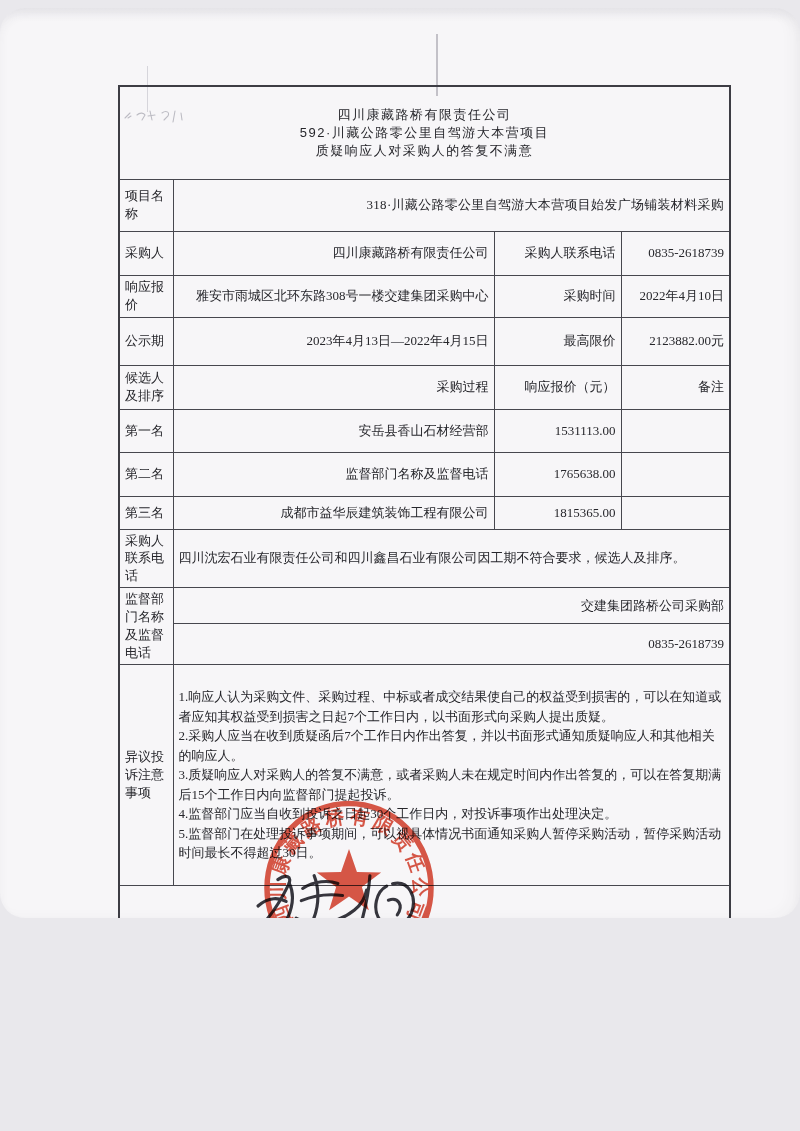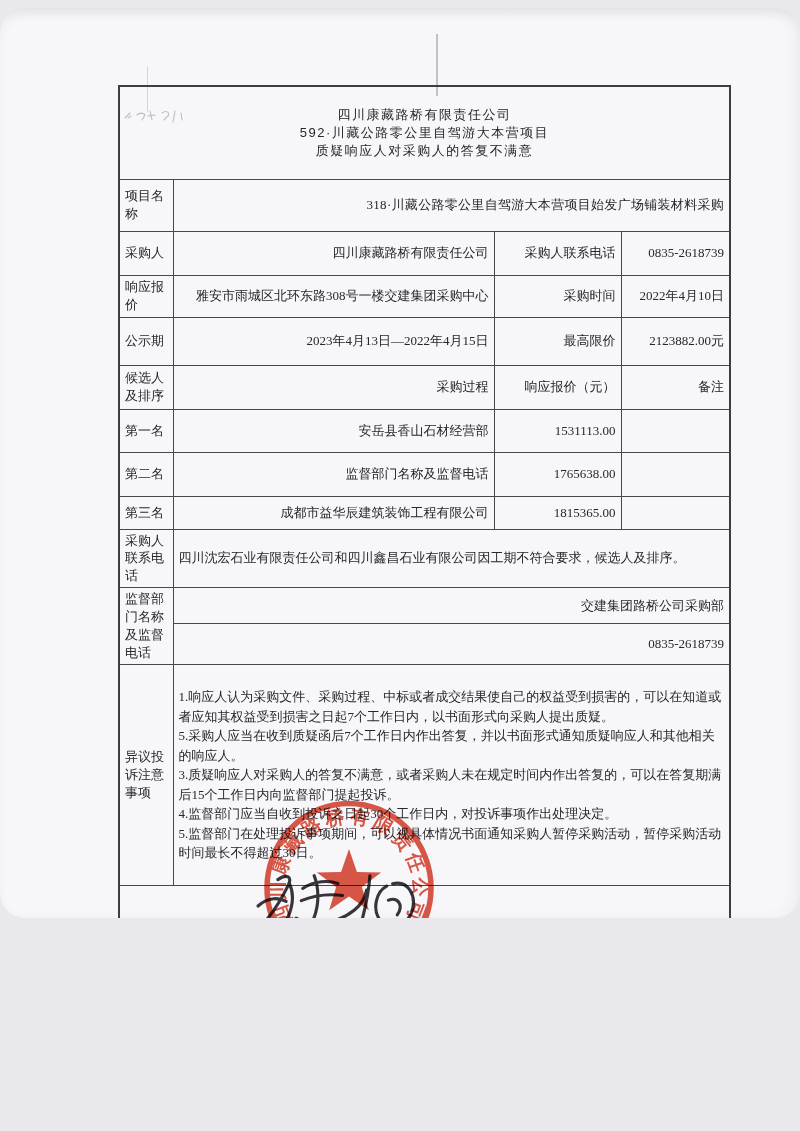--- a/index.html
+++ b/index.html
@@ -145,21 +145,21 @@
       <td colspan="3" class="c">交建集团路桥公司采购部</td>
     </tr>
     <tr class="r10b">
       <td colspan="3" class="c">0835-2618739</td>
     </tr>
 
     <tr class="r11">
       <th class="label">异议投诉注意事项</th>
       <td colspan="3" class="objection-cell">
         <div>1.响应人认为采购文件、采购过程、中标或者成交结果使自己的权益受到损害的，可以在知道或者应知其权益受到损害之日起7个工作日内，以书面形式向采购人提出质疑。</div>
-        <div>5.采购人应当在收到质疑函后7个工作日内作出答复，并以书面形式通知质疑响应人和其他相关的响应人。</div>
+        <div>2.采购人应当在收到质疑函后7个工作日内作出答复，并以书面形式通知质疑响应人和其他相关的响应人。</div>
         <div>3.质疑响应人对采购人的答复不满意，或者采购人未在规定时间内作出答复的，可以在答复期满后15个工作日内向监督部门提起投诉。</div>
         <div>4.监督部门应当自收到投诉之日起30个工作日内，对投诉事项作出处理决定。</div>
         <div>5.监督部门在处理投诉事项期间，可以视具体情况书面通知采购人暂停采购活动，暂停采购活动时间最长不得超过30日。</div>
       </td>
     </tr>
 
     <tr class="r12">
       <td colspan="4" class="sign-cell">
         <span>采购主要负责人签字:</span>
       </td>

